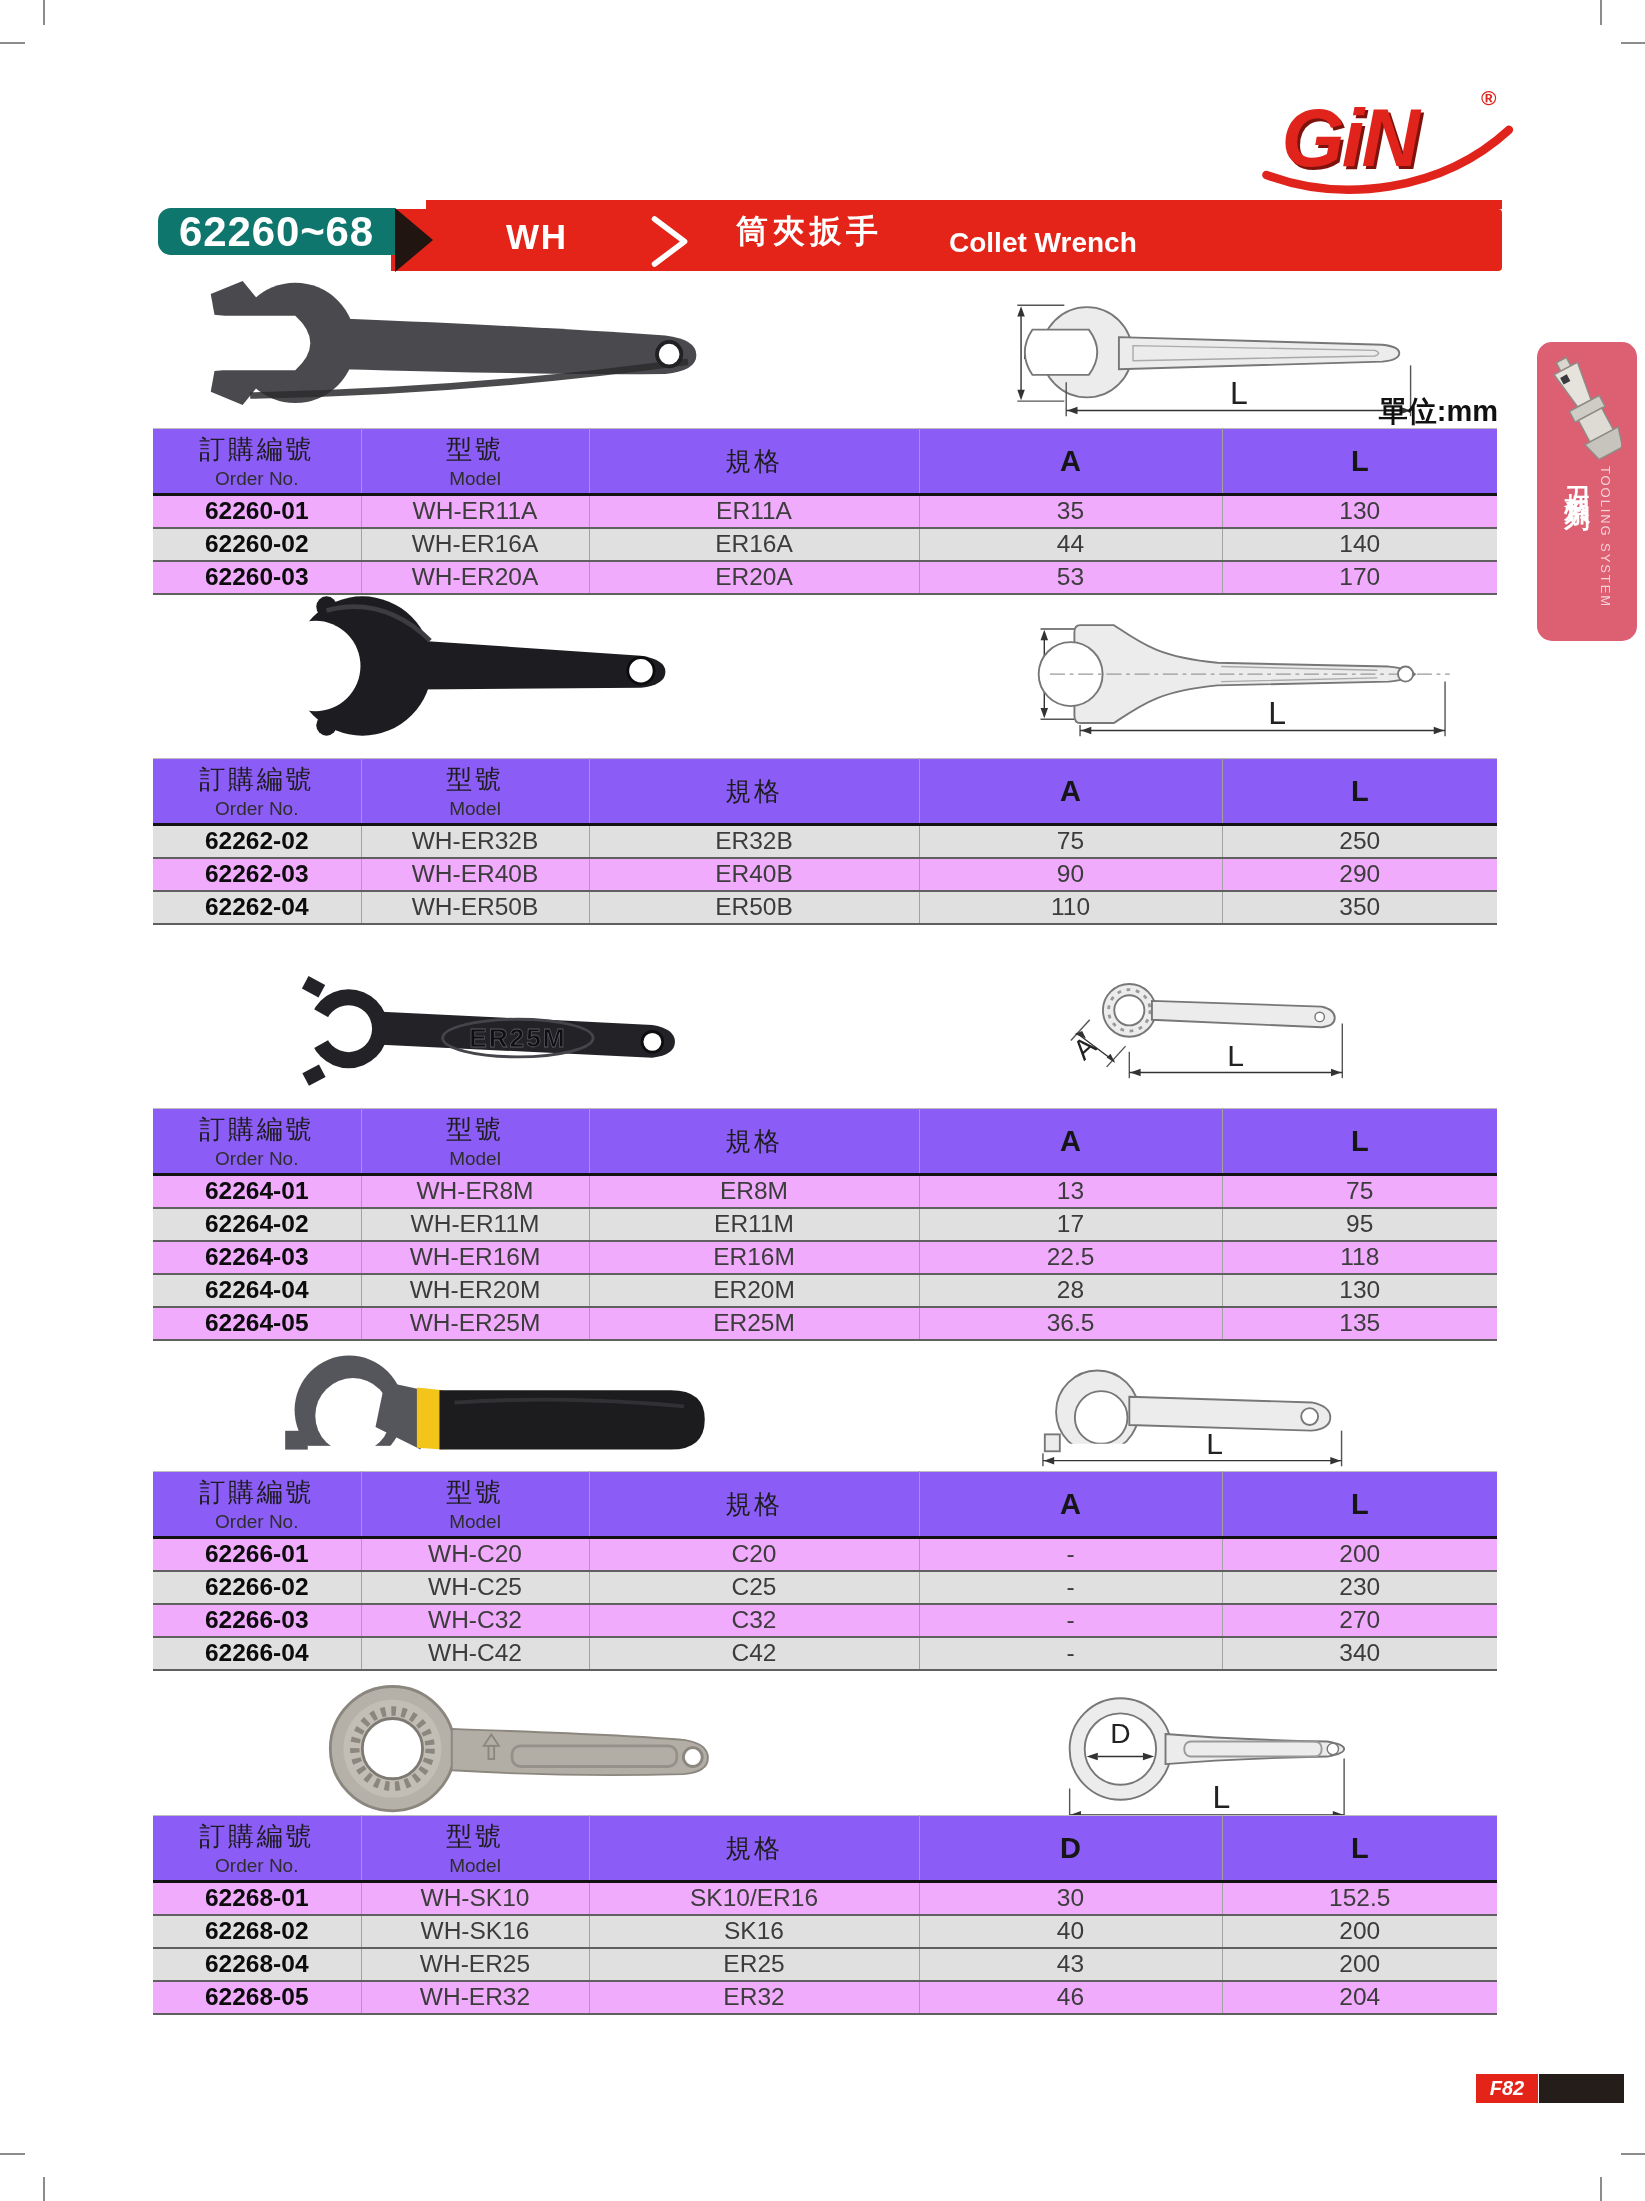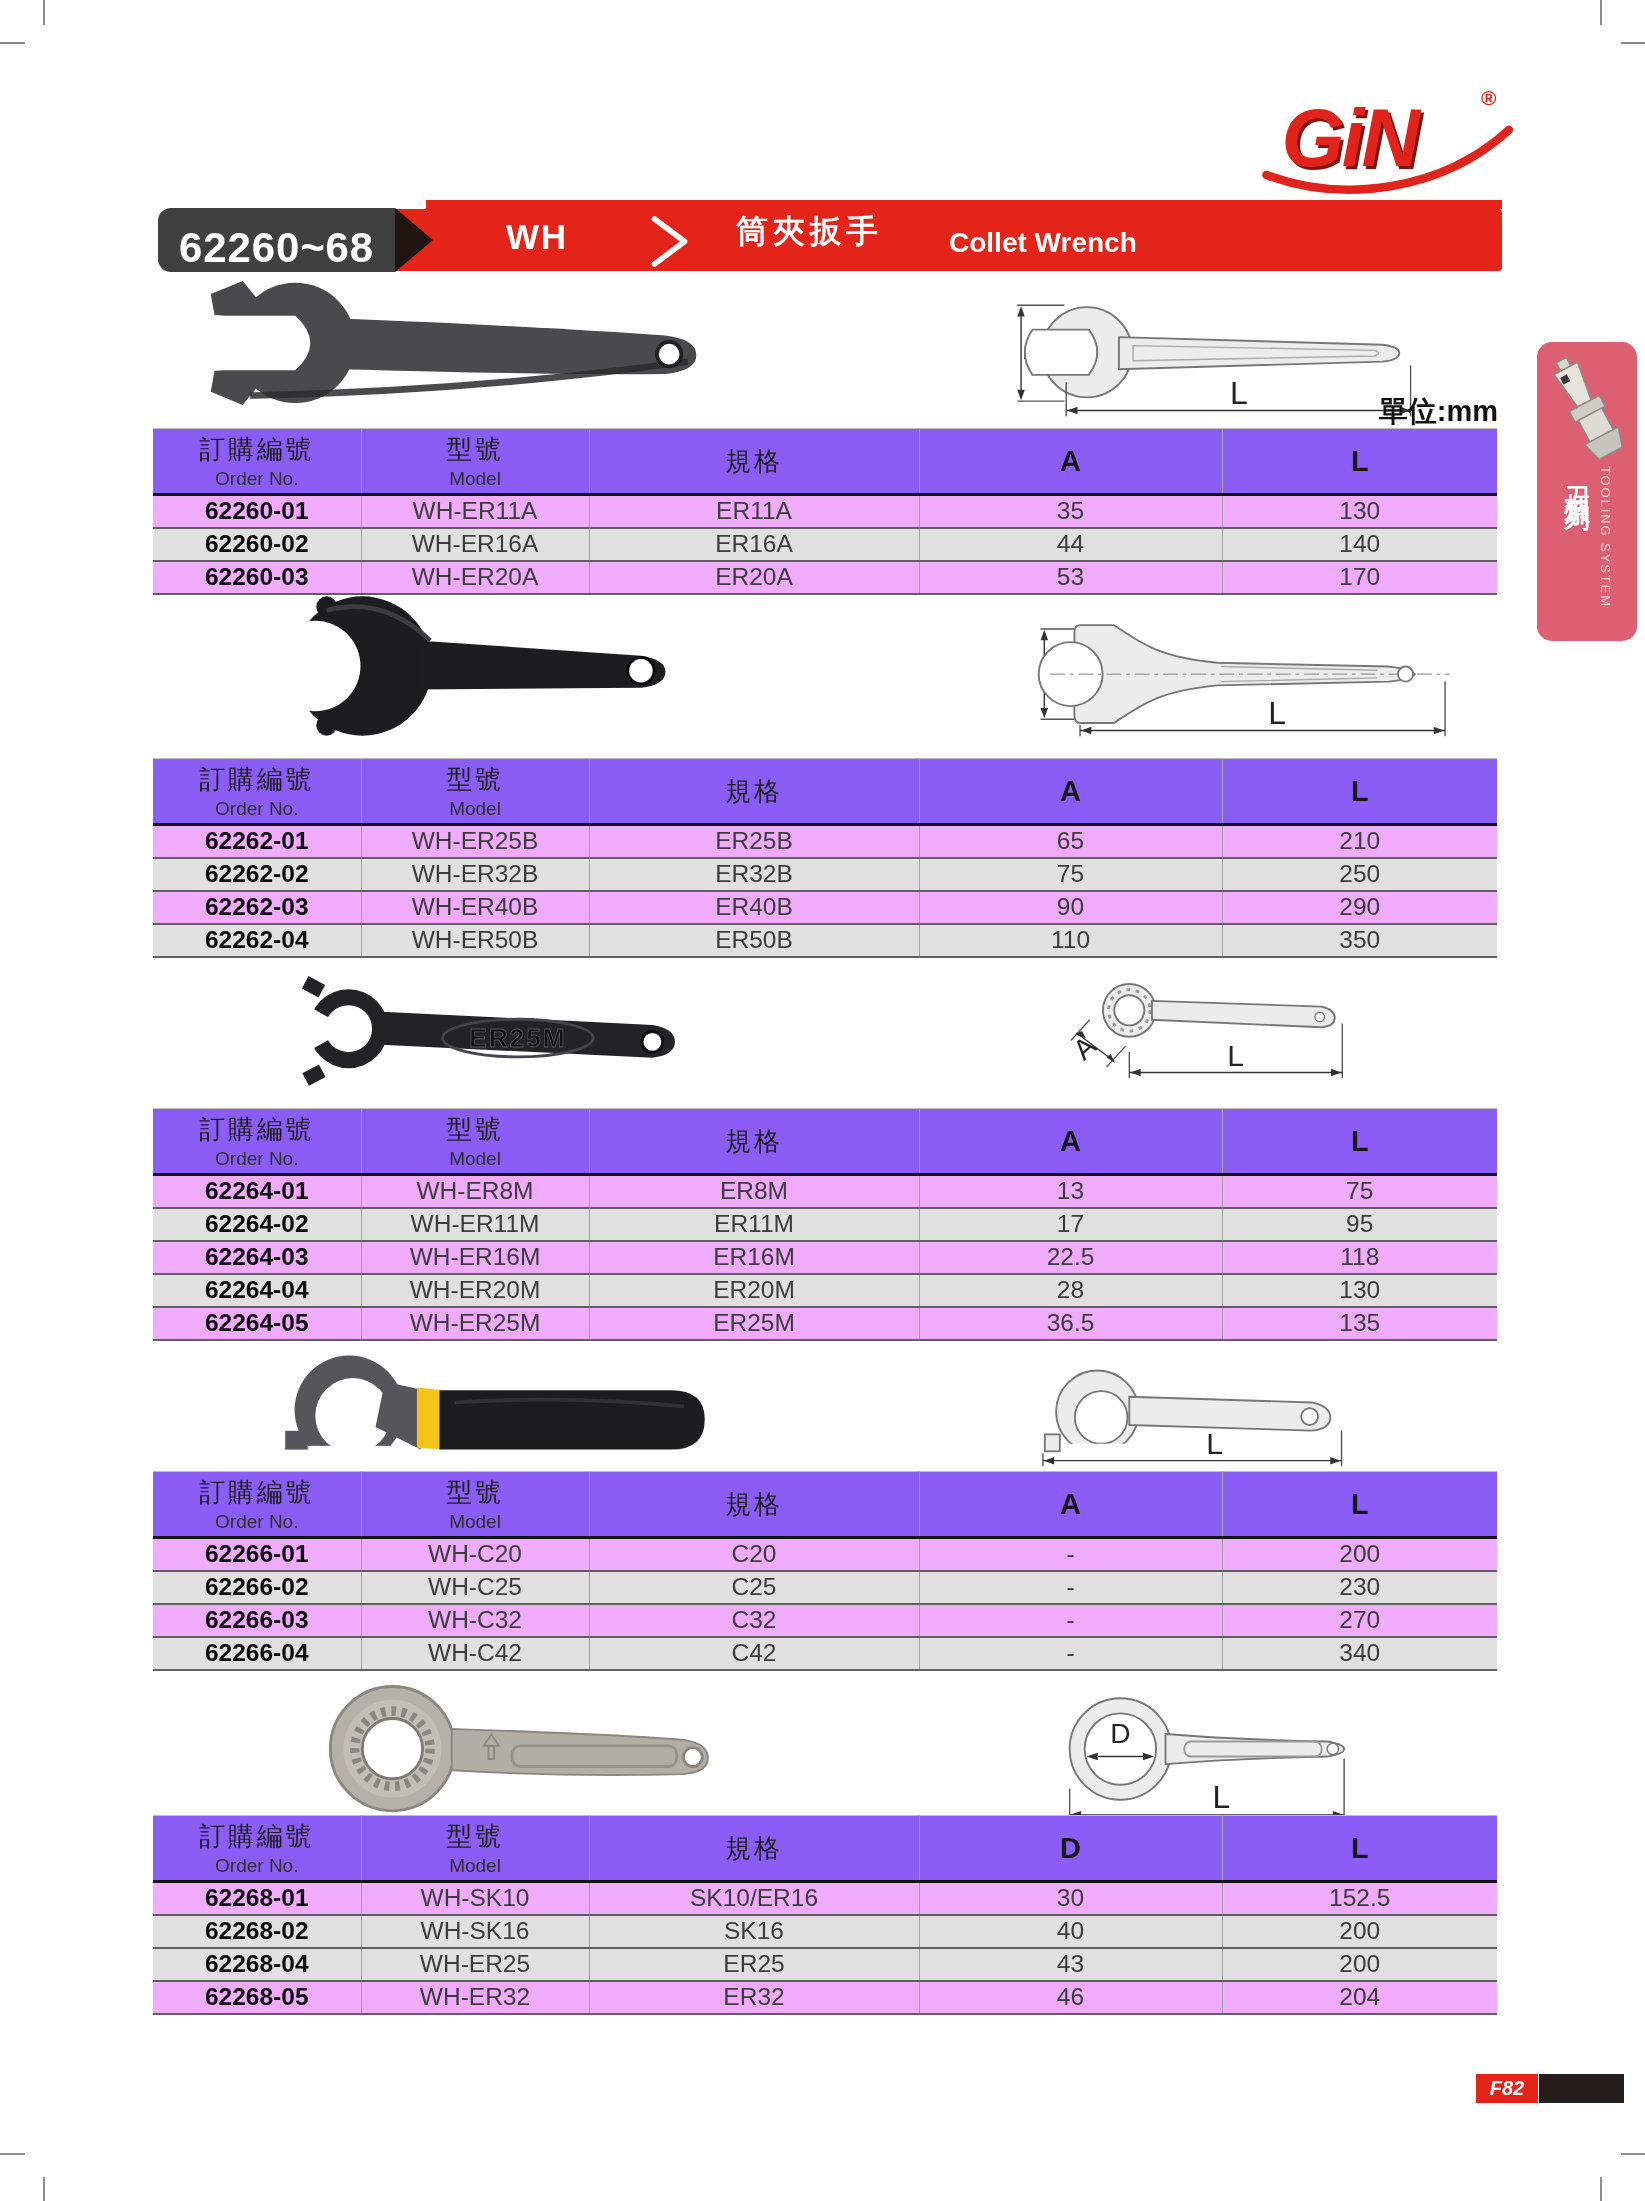--- a/index.html
+++ b/index.html
@@ -12,22 +12,22 @@
 
   
   .logo{position:absolute;left:1257px;top:77px;width:282px;height:132px;}
   .logo-text{position:absolute;left:24.5px;top:15px;font-size:81px;font-weight:800;font-style:italic;
              color:#e0241c;letter-spacing:-2.8px;text-shadow:2.8px 2.8px 0 #7e120d;}
   .logo-reg{position:absolute;left:224px;top:9.4px;font-size:21px;font-weight:700;color:#e0241c;}
 
   
   .banner-strip{position:absolute;left:426px;top:200px;width:1076px;height:9.4px;background:#e42418;}
   .banner{position:absolute;left:391px;top:209px;width:1111px;height:62px;background:#e42418;border-radius:0 3.8px 3.8px 0;}
-  .badge{position:absolute;left:158px;top:208px;width:237px;height:64px;background:#404040;
-         border-radius:13px 0 0 13px;display:flex;align-items:flex-end;justify-content:center;z-index:2;}
+  .badge{position:absolute;left:158px;top:208px;width:237px;height:47px;background:#0f766e;
+         border-radius:13px 0 0 13px;display:flex;align-items:flex-start;justify-content:center;z-index:2;}
   .badge-arrow{position:absolute;left:395px;top:208px;width:0;height:0;border-top:32px solid transparent;
          border-bottom:32px solid transparent;border-left:38px solid #201511;z-index:2;}
   .badge-text{color:#fff;font-size:42px;font-weight:800;letter-spacing:0.9px;}
   .wh{position:absolute;left:476px;top:217px;width:122px;text-align:center;color:#fff;
       font-size:35px;font-weight:700;letter-spacing:1.9px;z-index:3;}
   .chev{position:absolute;left:648px;top:215px;z-index:3;}
   .tzh{position:absolute;left:736px;top:210px;color:#fff;font-size:32px;font-weight:700;letter-spacing:4.7px;z-index:3;}
   .ten{position:absolute;left:949px;top:227px;color:#fff;font-size:28px;font-weight:700;z-index:3;}
 
   .unit{position:absolute;left:1234px;top:392px;width:264px;text-align:right;
@@ -238,27 +238,20 @@
             </th>
             <th>
               <div class="hdim">A</div>
             </th>
             <th>
               <div class="hdim">L</div>
             </th>
           </tr>
         </thead>
         <tbody>
-          <tr>
-            <td class="c0">62262-01</td>
-            <td>WH-ER25B</td>
-            <td>ER25B</td>
-            <td>65</td>
-            <td>210</td>
-          </tr>
           <tr class="alt">
             <td class="c0">62262-02</td>
             <td>WH-ER32B</td>
             <td>ER32B</td>
             <td>75</td>
             <td>250</td>
           </tr>
           <tr>
             <td class="c0">62262-03</td>
             <td>WH-ER40B</td>

